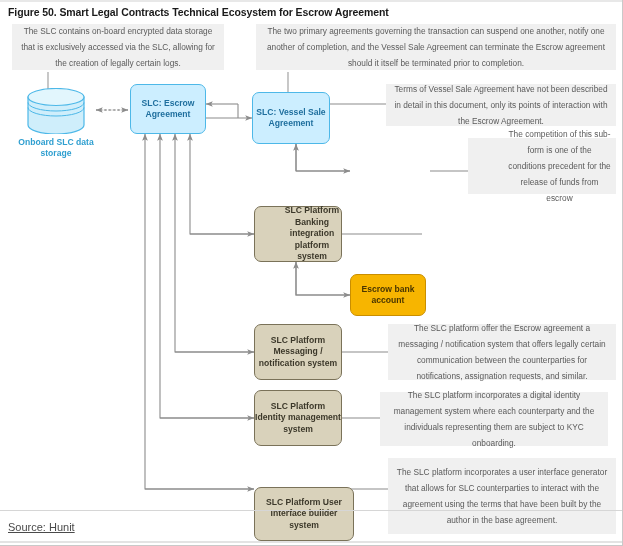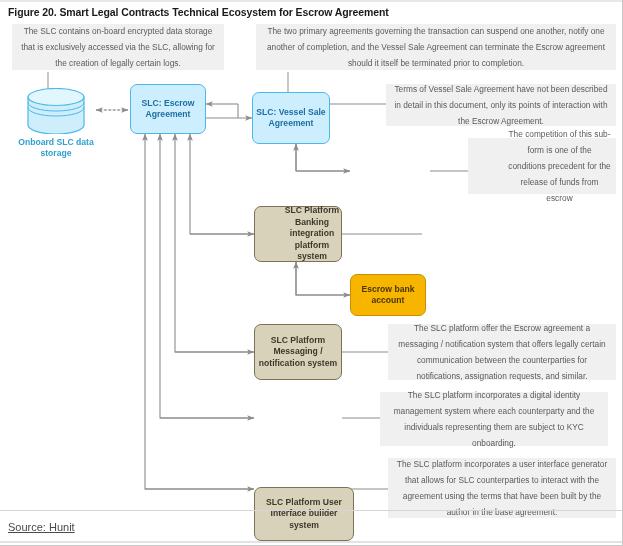--- a/index.html
+++ b/index.html
@@ -134,21 +134,21 @@
     background: #e8e8e8;
   }
 </style>
 </head>
 <body>
 
 <div id="figure-root">
 
   <div class="top-rule"></div>
 
-  <div class="fig-title">Figure 20. Smart Legal Contracts Technical Ecosystem for Escrow Agreement</div>
+  <div class="fig-title">Figure 50. Smart Legal Contracts Technical Ecosystem for Escrow Agreement</div>
 
   <svg id="wires" viewBox="0 0 623 546">
     <defs>
       <marker id="arw" markerWidth="7" markerHeight="7" refX="6.2" refY="3" orient="auto" markerUnits="strokeWidth">
         <path d="M0,0.4 L6.4,3 L0,5.6 L1.5,3 Z" fill="#8c8c8c"></path>
       </marker>
       <marker id="arwl" markerWidth="7" markerHeight="7" refX="6.2" refY="3" orient="auto" markerUnits="strokeWidth">
         <path d="M0,0.4 L6.4,3 L0,5.6 L1.5,3 Z" fill="#8c8c8c"></path>
       </marker>
     </defs>
@@ -228,21 +228,21 @@
 
 
   <div class="note" style="left:388px; top:324px; width:228px; height:56px;">
     <span>The SLC platform offer the Escrow agreement a messaging / notification system that offers legally certain communication between the counterparties for notifications, assignation requests, and similar.</span>
   </div>
 
   <div class="note" style="left:380px; top:392px; width:228px; height:54px;">
     <span>The SLC platform incorporates a digital identity management system where each counterparty and the individuals representing them are subject to KYC onboarding.</span>
   </div>
 
-  <div class="note" style="left:388px; top:458px; width:228px; height:60px;">
+  <div class="note" style="left:388px; top:458px; width:228px; height:76px;">
     <span>The SLC platform incorporates a user interface generator that allows for SLC counterparties to interact with the agreement using the terms that have been built by the author in the base agreement.</span>
   </div>
 
   <div class="cylinder" style="left:26px; top:88px;">
     <svg width="60" height="46" viewBox="0 0 60 46">
       <path d="M2,9 L2,37 A28,9 0 0 0 58,37 L58,9 Z" fill="#cfeefb" stroke="#4db8e8" stroke-width="1.2"></path>
       <ellipse cx="30" cy="9" rx="28" ry="8.5" fill="#e2f6fd" stroke="#4db8e8" stroke-width="1.2"></ellipse>
       <path d="M2,14.5 A28,8.5 0 0 0 58,14.5" fill="none" stroke="#4db8e8" stroke-width="1"></path>
       <path d="M2,19.5 A28,8.5 0 0 0 58,19.5" fill="none" stroke="#4db8e8" stroke-width="1"></path>
     </svg>
@@ -263,20 +263,23 @@
   </div>
 
   <div class="node node-orange" style="left:350px; top:274px; width:76px; height:42px;">
     <span>Escrow bank account</span>
   </div>
 
   <div class="node node-tan" style="left:254px; top:324px; width:88px; height:56px;">
     <span>SLC Platform Messaging / notification system</span>
   </div>
 
+  <div class="node node-tan" style="left:254px; top:390px; width:88px; height:56px;">
+    <span>SLC Platform Identity management system</span>
+  </div>
 
   <div class="node node-tan" style="left:254px; top:462px; width:100px; height:54px;margin-top:25px;">
     <span>SLC Platform User Interface builder system</span>
   </div>
 
   <div class="footer-rule"></div>
   <div class="source">Source: Hunit</div>
   <div class="footer-rule2"></div>
 
 </div>

